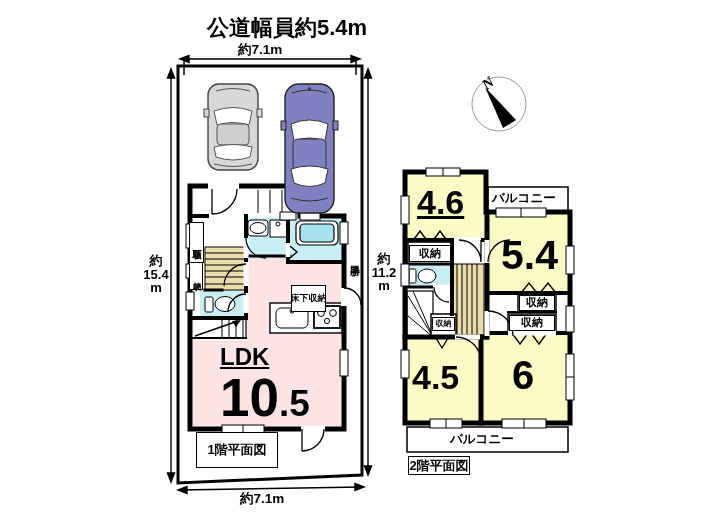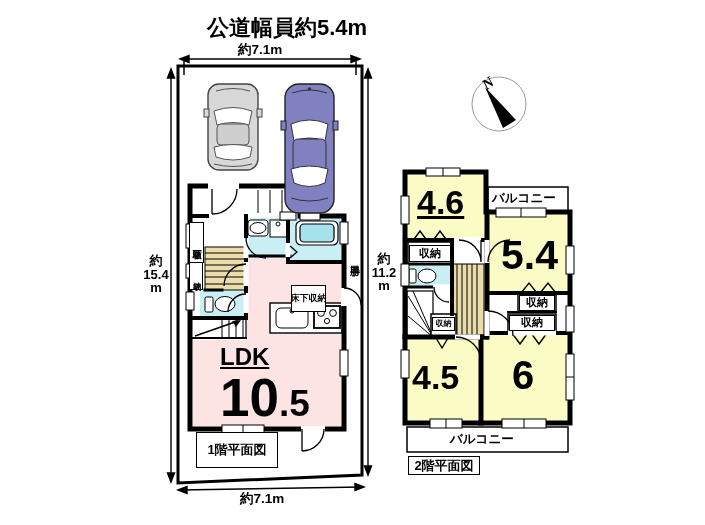--- a/index.html
+++ b/index.html
@@ -283,15 +283,15 @@
 <div class="lbl" style="left:412px;top:360px;font-size:34px;">4.5</div>
 <div class="lbl" style="left:512px;top:354px;font-size:40px;">6</div>
 
 <div class="lbl boxed" style="left:409px;top:245px;width:42px;height:17px;font-size:11px;border-width:1px;">収納</div>
 <div class="lbl boxed" style="left:432px;top:317px;width:23px;height:14px;font-size:8px;border-width:1px;">収納</div>
 <div class="lbl boxed" style="left:519px;top:295px;width:36px;height:16px;font-size:11px;border-width:1px;">収納</div>
 <div class="lbl boxed" style="left:509px;top:315px;width:46px;height:16px;font-size:11px;border-width:1px;">収納</div>
 
 <div class="lbl" style="left:492px;top:192px;font-size:12.5px;">バルコニー</div>
 <div class="lbl" style="left:450px;top:433px;font-size:12.5px;">バルコニー</div>
-<div class="lbl boxed" style="left:408px;top:456px;width:72px;height:19px;font-size:13px;border-width:1px;">2階平面図</div>
+<div class="lbl boxed" style="left:408px;top:456px;width:62px;height:19px;font-size:13px;border-width:1px;">2階平面図</div>
 
 </div>
 
 </body></html>

